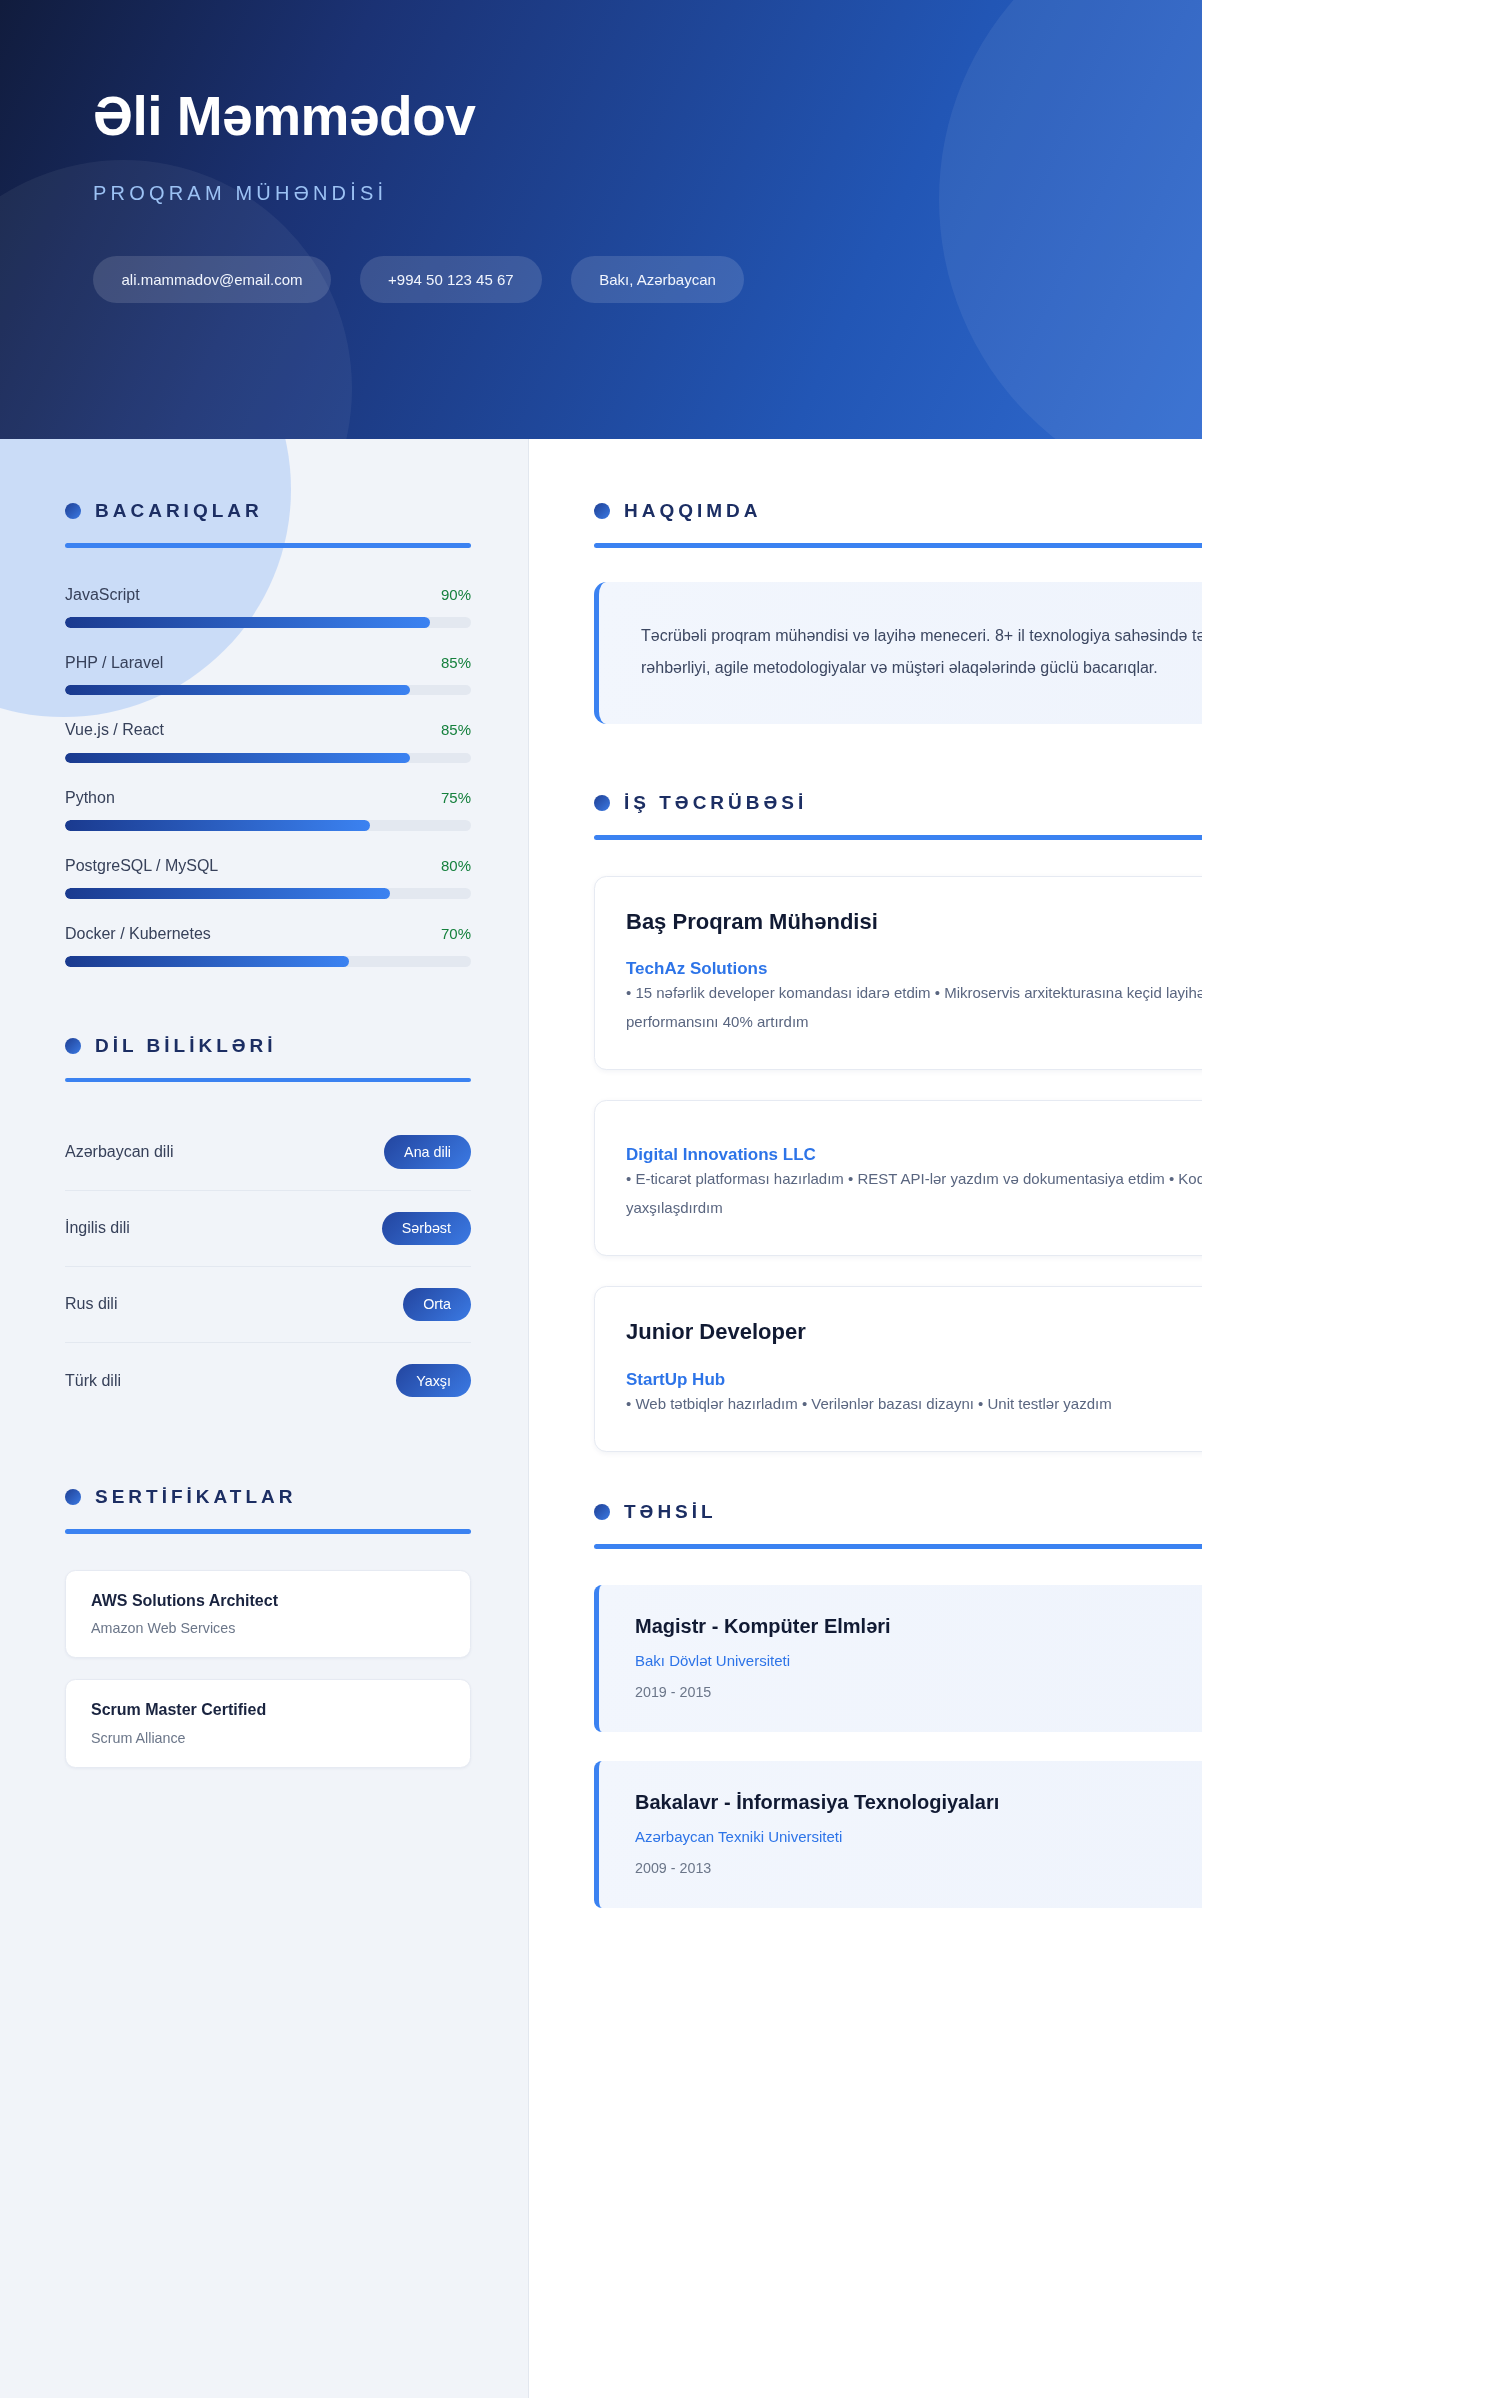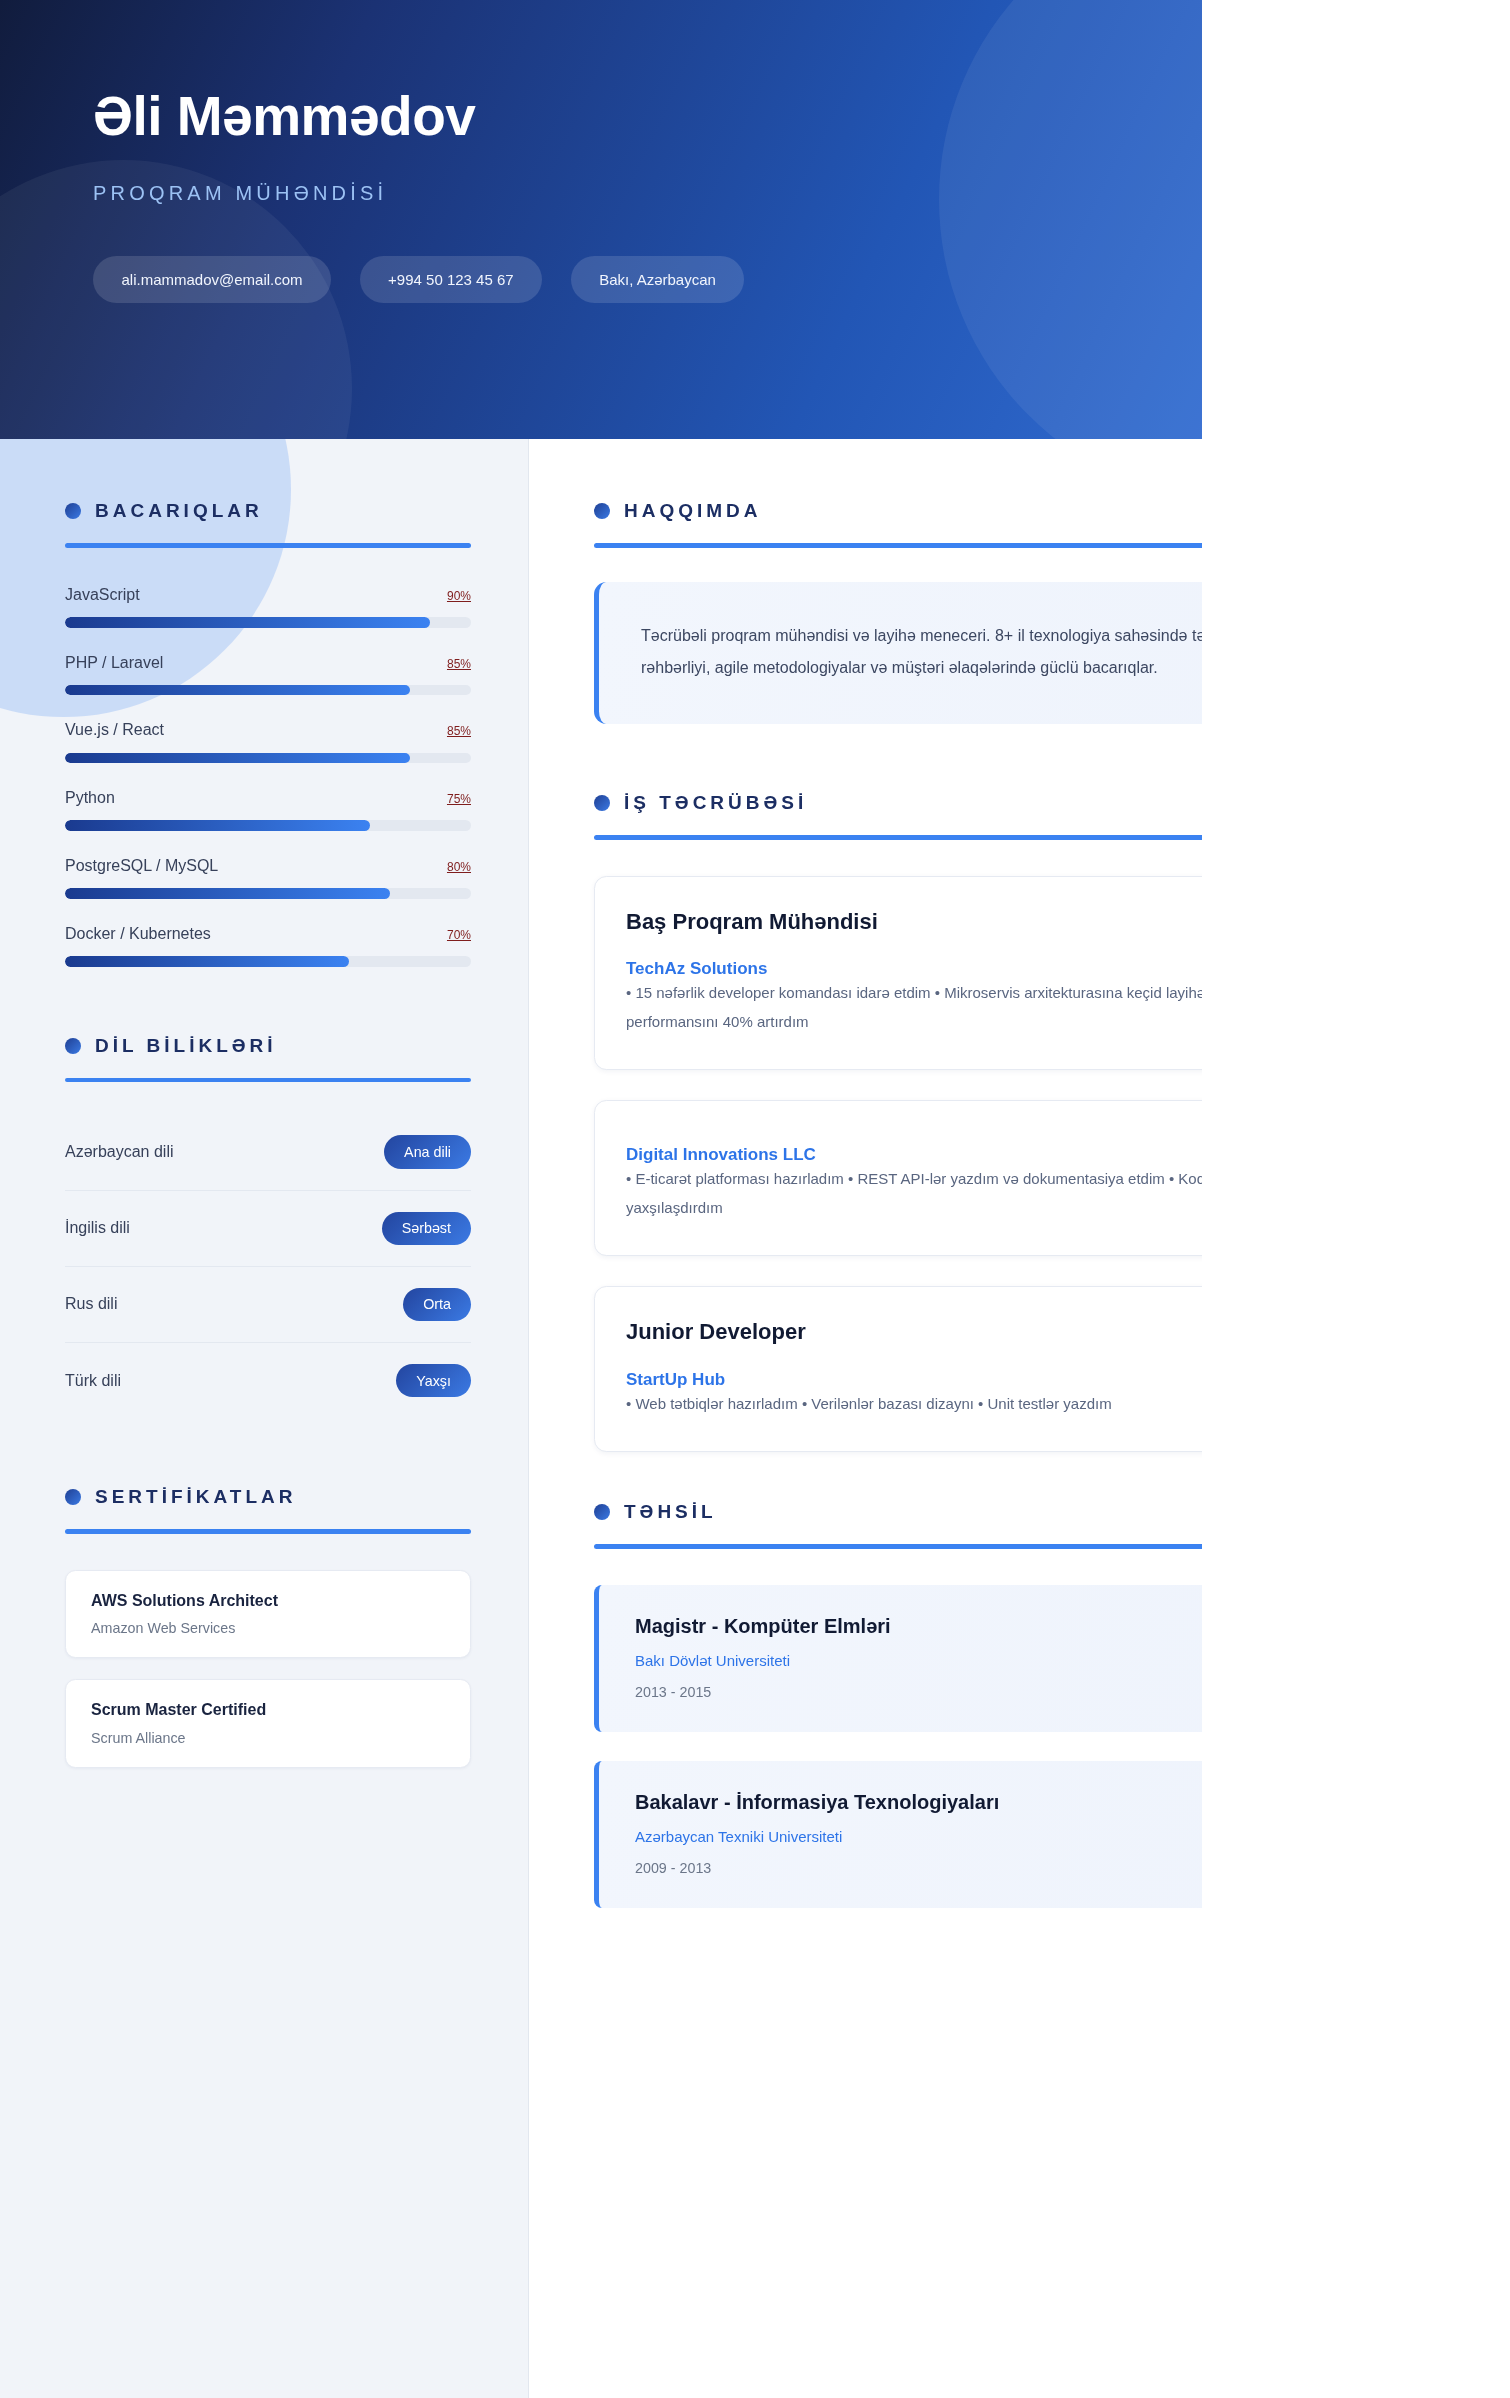--- a/index.html
+++ b/index.html
@@ -145,21 +145,21 @@
   
   .skills { margin-top: 38px; }
   .skill { margin-bottom: 26px; }
   .skill-row {
     display: flex;
     justify-content: space-between;
     align-items: baseline;
     margin-bottom: 13.3px;
   }
   .skill-name { font-size: 16px; color: #37415a; }
-  .skill-pct  { font-size: 12px; color: #7f1d1d; text-decoration: underline; }
+  .skill-pct  { font-size: 15px; color: #15803d; }
   .track {
     height: 10.5px;
     background: #e3e8f0;
     border-radius: 6.7px;
     overflow: hidden;
   }
   .fill {
     height: 100%;
     border-radius: 6.7px;
     background: linear-gradient(90deg, #1a3a8f 0%, #3b82f1 100%);
@@ -476,21 +476,21 @@
         <div class="sec-head">
           <span class="sec-dot"></span>
           <span class="sec-title">TƏHSİL</span>
         </div>
         <div class="sec-rule wide"></div>
 
         <div class="edu-list">
           <div class="edu-card">
             <div class="edu-degree">Magistr - Kompüter Elmləri</div>
             <div class="edu-school">Bakı Dövlət Universiteti</div>
-            <div class="edu-years">2013 - 2015</div>
+            <div class="edu-years">2019 - 2015</div>
           </div>
           <div class="edu-card">
             <div class="edu-degree">Bakalavr - İnformasiya Texnologiyaları</div>
             <div class="edu-school">Azərbaycan Texniki Universiteti</div>
             <div class="edu-years">2009 - 2013</div>
           </div>
         </div>
       </div>
 
     </div>

